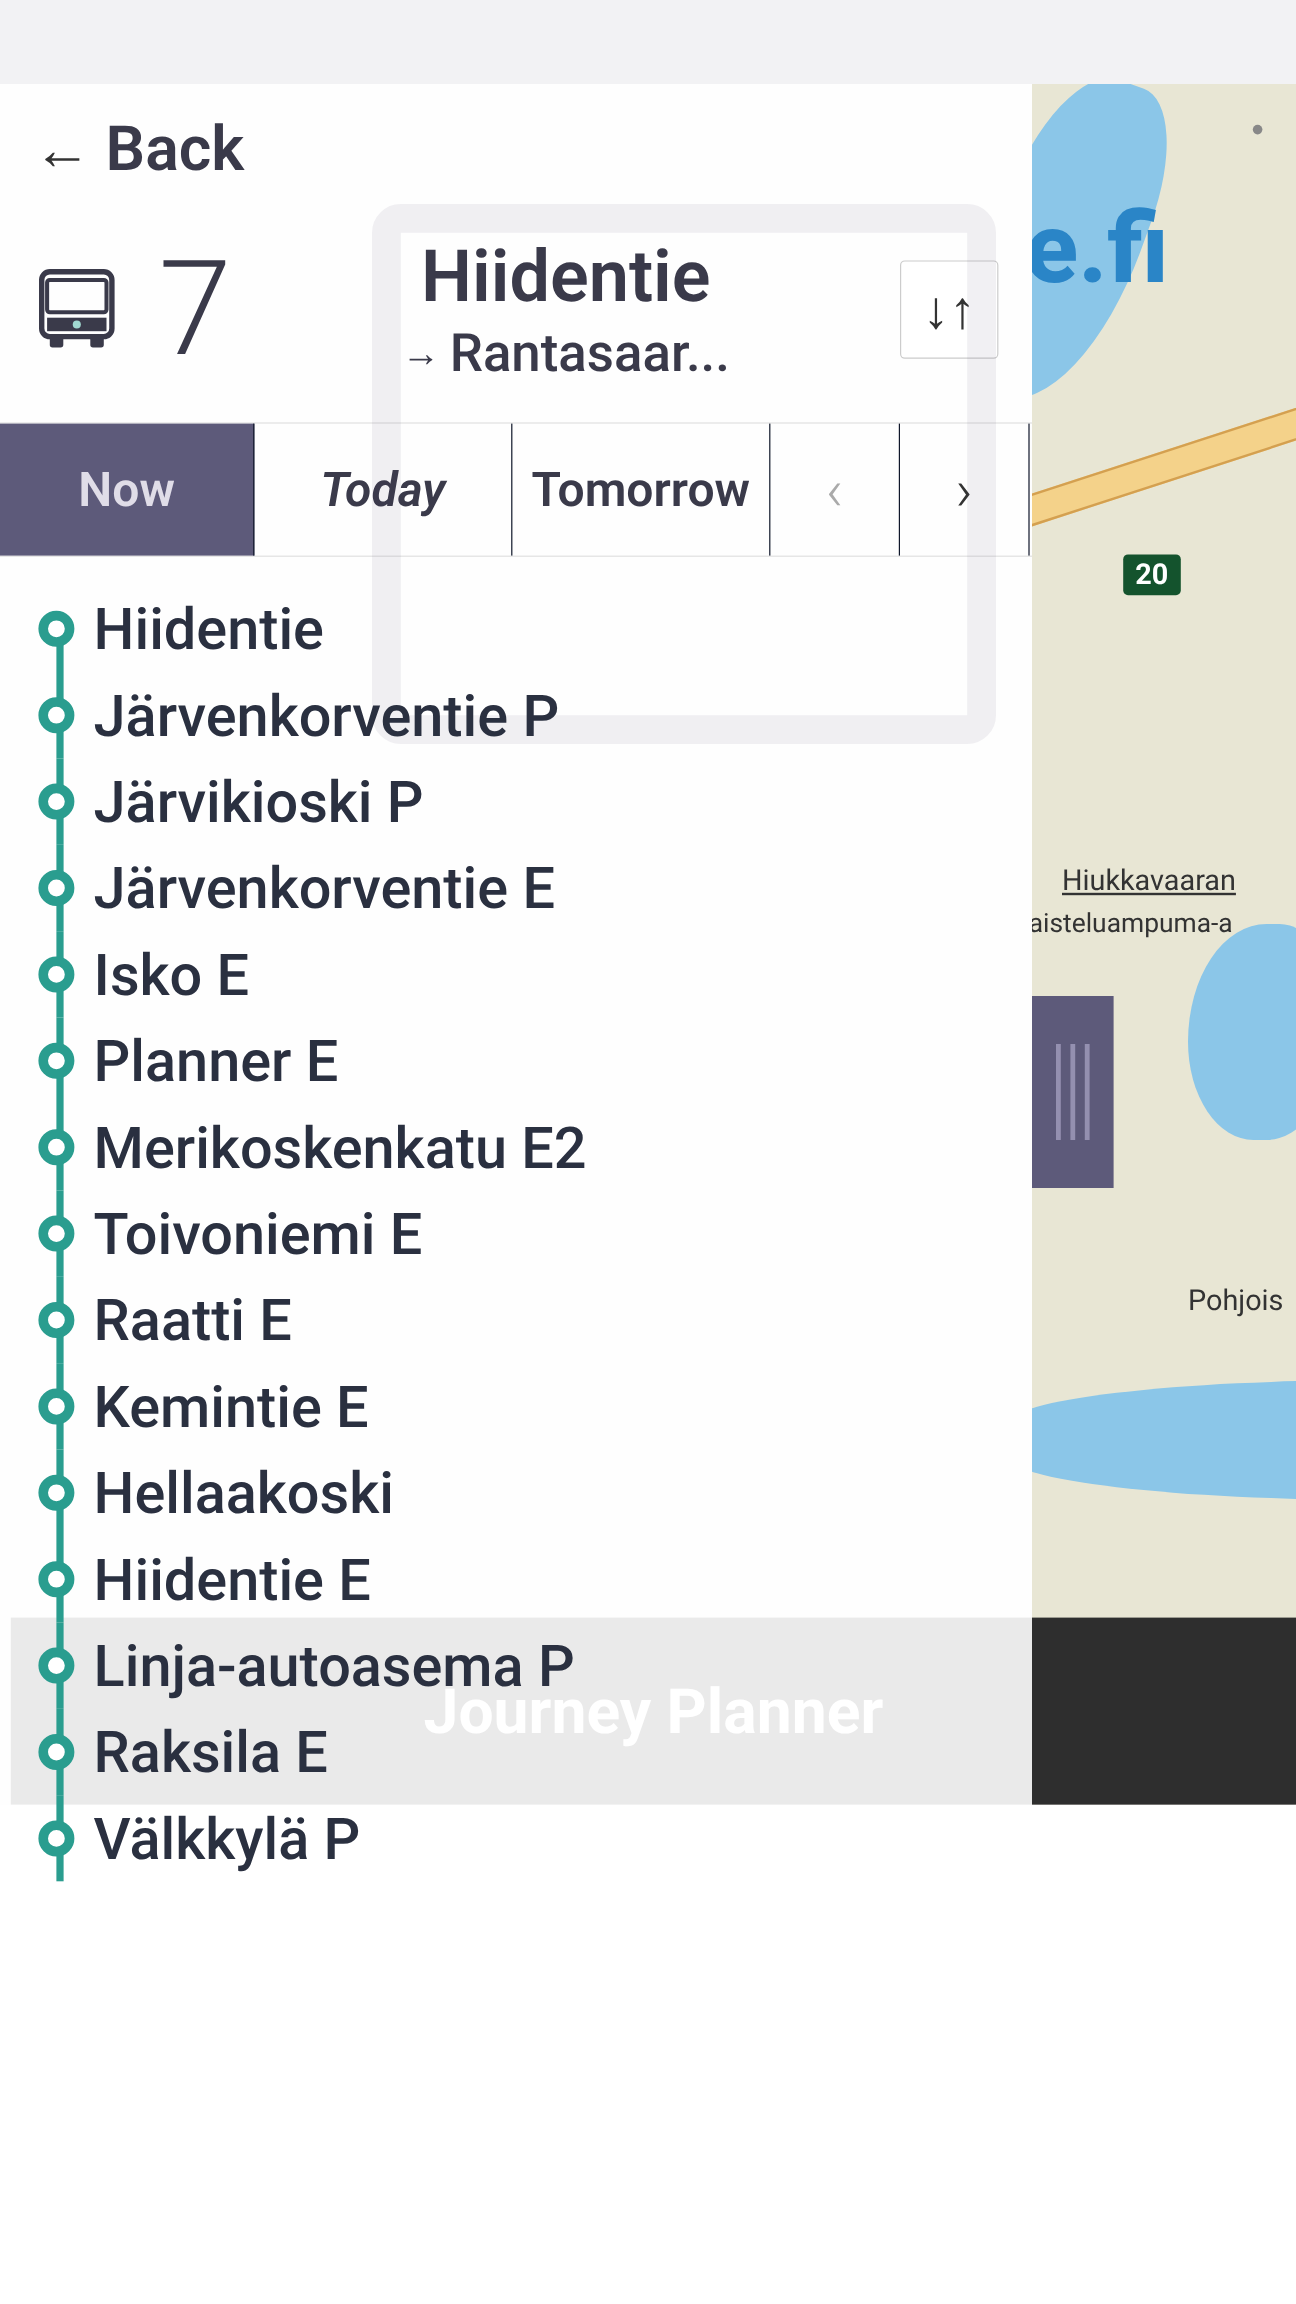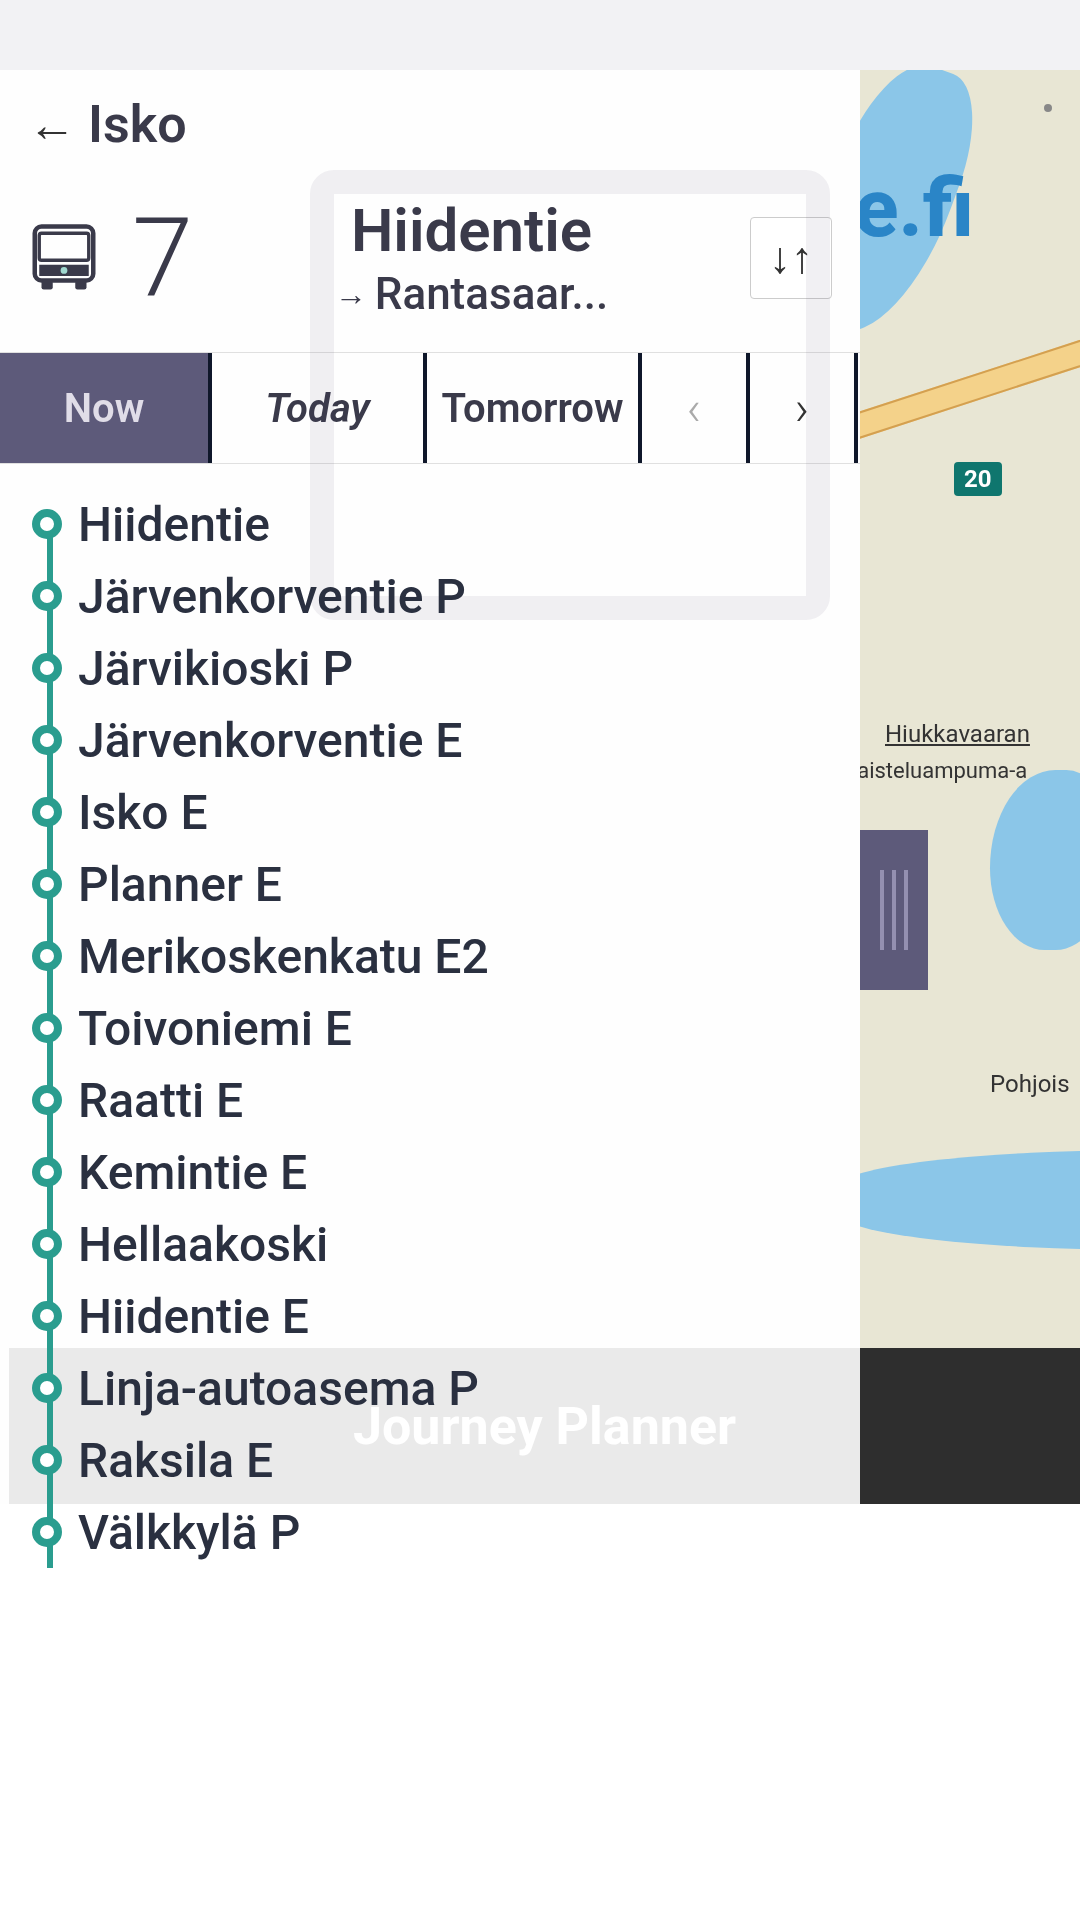--- a/index.html
+++ b/index.html
@@ -145,21 +145,21 @@
       height: 112px;
     }
     
     .tab {
       display: flex;
       align-items: center;
       justify-content: center;
       font-size: 40px;
       font-weight: 600;
       color: #3a3a4a;
-      border-right: 4px solid #0f172a;
+      border-right: 1px solid #0f172a;
       cursor: pointer;
       padding: 0 24px;
     }
     
     .tab.active {
       background: #5d5a7a;
       color: #e0dde8;
     }
     
     .tab-now { width: 212px; }
@@ -238,22 +238,22 @@
     .map-road {
       position: absolute;
       background: #f4d28a;
       border: 2px solid #d4a050;
     }
     .road1 { top: 290px; left: -40px; width: 400px; height: 26px; transform: rotate(-18deg); }
     
     .road-badge {
       position: absolute;
       top: 392px;
-      left: 94px;
-      background: #0f766e;
+      left: 76px;
+      background: #14532d;
       color: white;
       font-size: 24px;
       font-weight: bold;
       padding: 3px 10px;
       border-radius: 4px;
     }
     
     .map-label {
       position: absolute;
       font-size: 24px;
@@ -372,21 +372,21 @@
   <div class="top-spacer"></div>
 
   <div class="main-area">
     <div class="sidebar-panel">
       <div class="faded-bg-calendar">
         <div class="cal-body"></div>
       </div>
 
       <div class="back-row">
         <span class="back-arrow">←</span>
-        <span class="back-text">Isko</span>
+        <span class="back-text">Back</span>
       </div>
 
       <div class="route-header">
         <svg class="bus-icon" viewBox="0 0 64 64">
           <rect x="6" y="4" width="52" height="48" rx="6" fill="none" stroke="#3a3a4a" stroke-width="4"></rect>
           <rect x="10" y="10" width="44" height="24" rx="2" fill="none" stroke="#3a3a4a" stroke-width="3"></rect>
           <rect x="10" y="38" width="44" height="10" fill="#3a3a4a"></rect>
           <circle cx="32" cy="43" r="3" fill="#a0d8d0"></circle>
           <rect x="12" y="52" width="10" height="8" rx="2" fill="#3a3a4a"></rect>
           <rect x="42" y="52" width="10" height="8" rx="2" fill="#3a3a4a"></rect>

